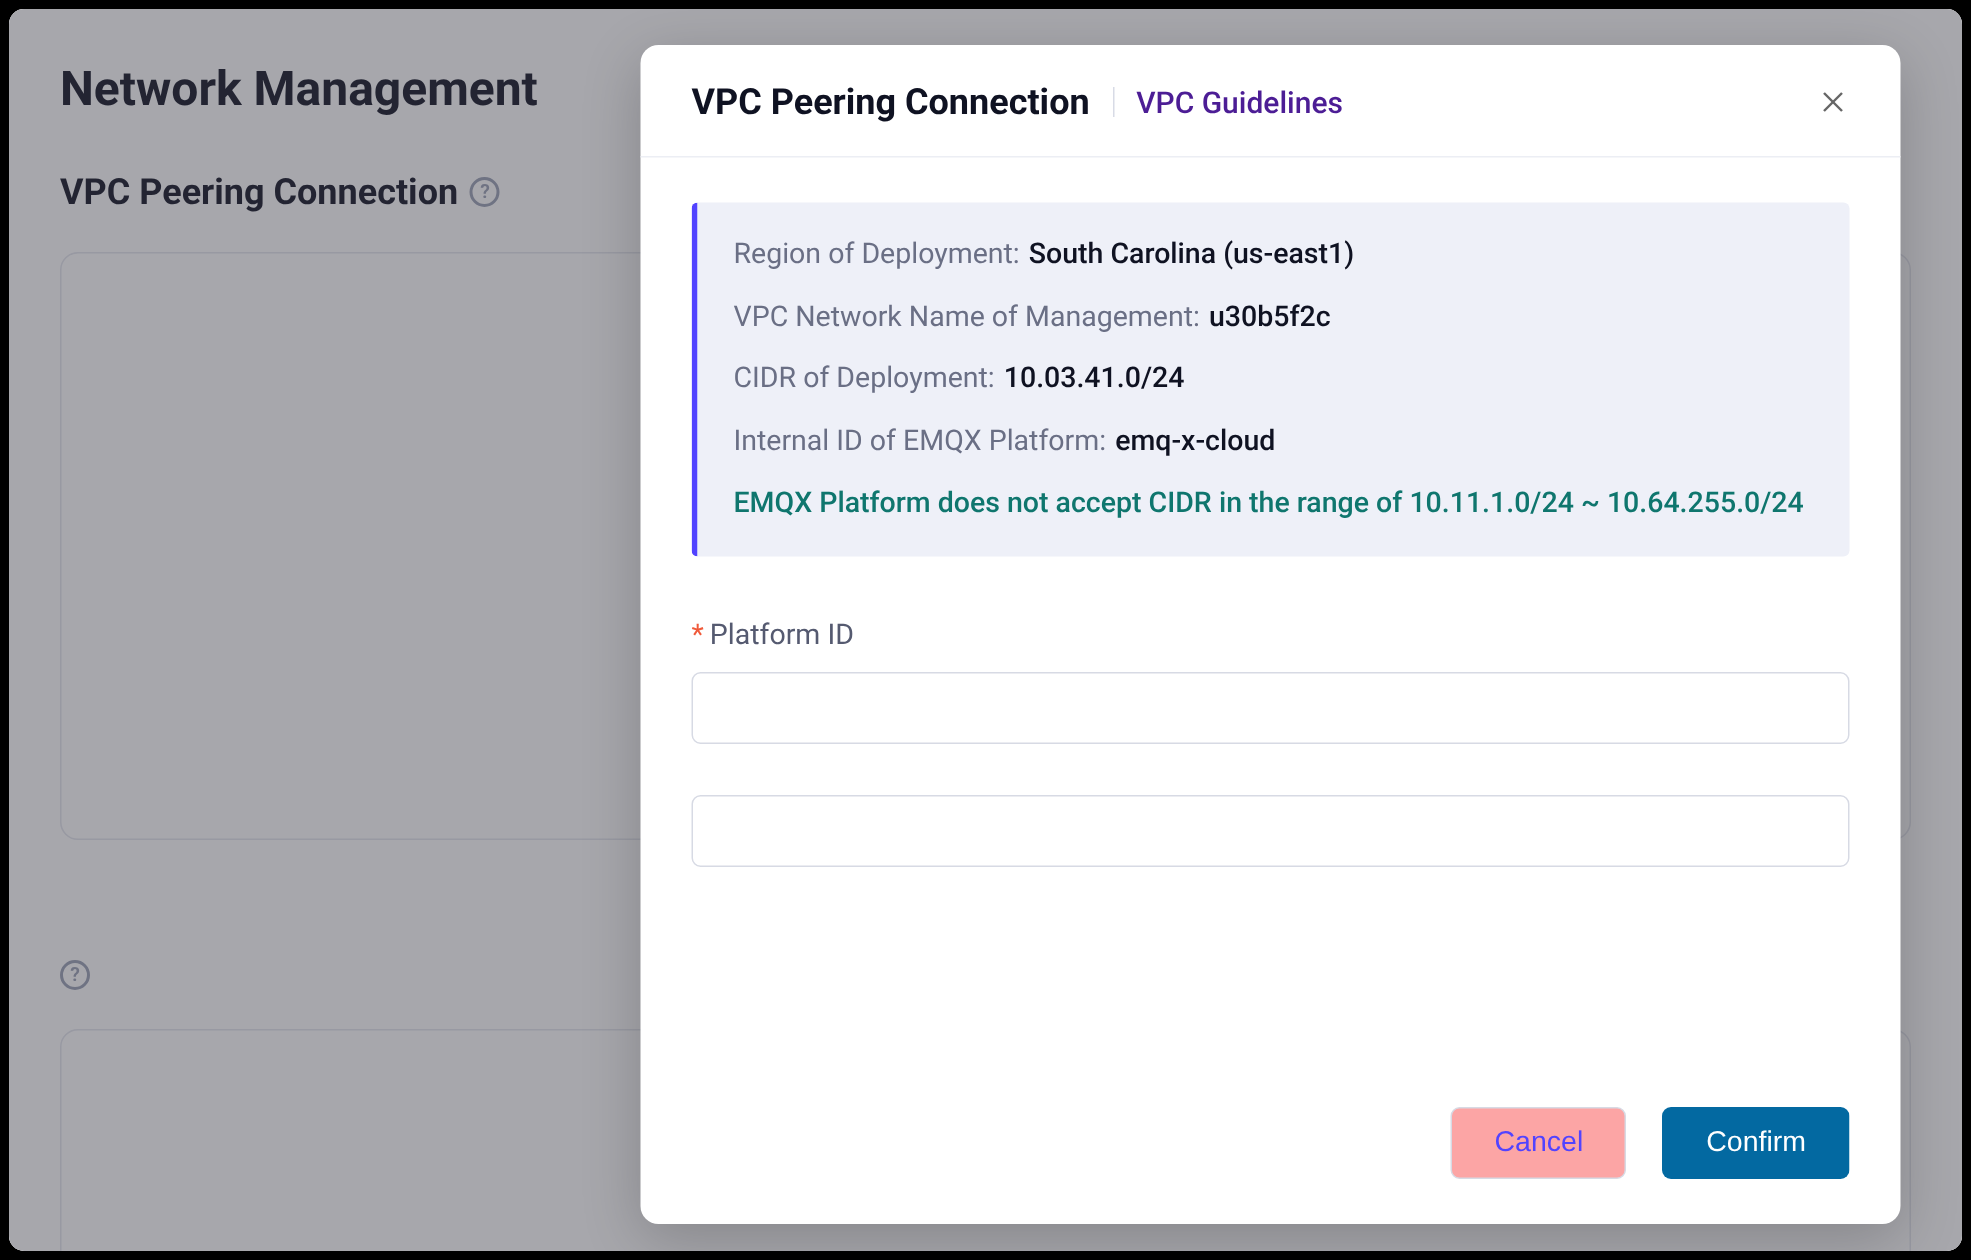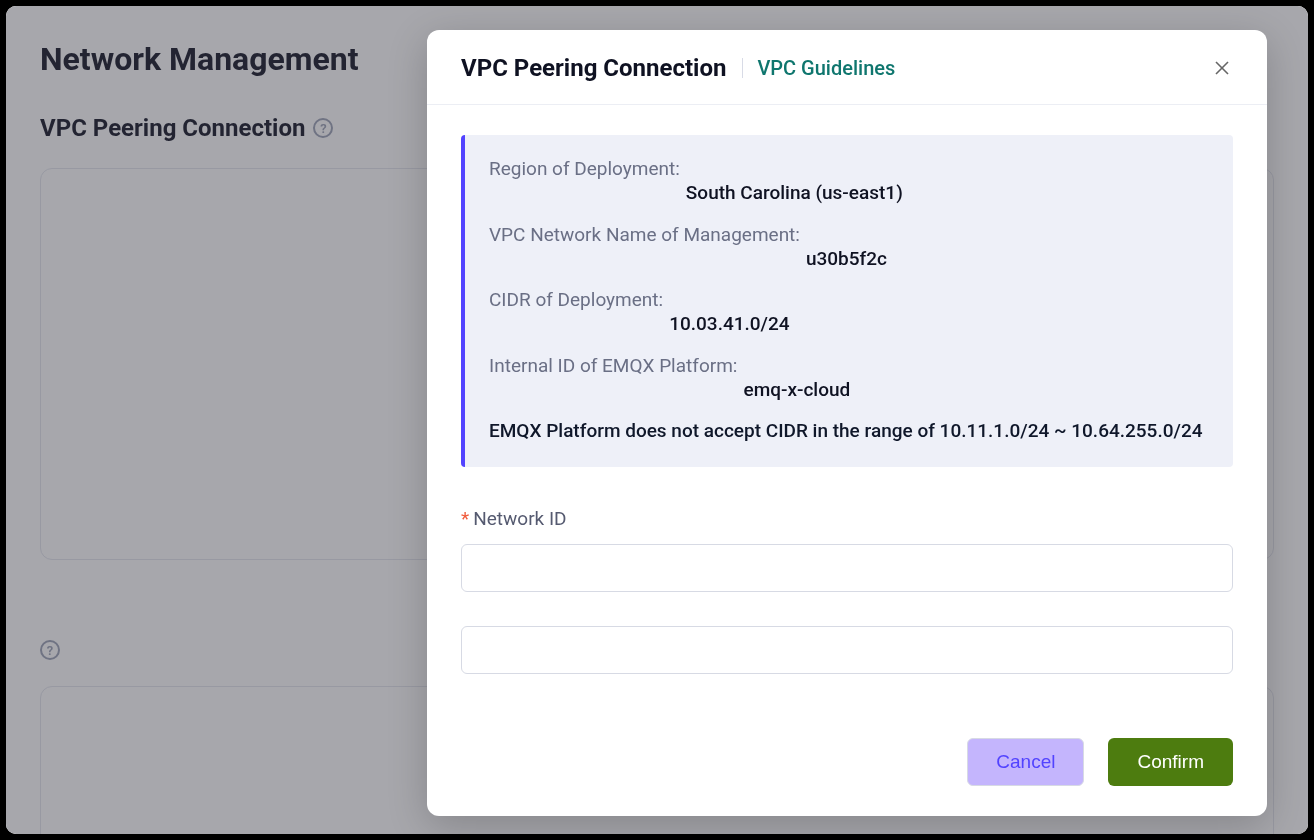--- a/index.html
+++ b/index.html
@@ -88,21 +88,21 @@
     font-weight: 700;
     color: #0f1222;
   }
   .vline {
     width: 1px;
     height: 20px;
     background: #d8dbe6;
     margin: 0 14px 0 16px;
   }
   .guidelines-link {
-    color: #0f766e;
+    color: #4c1d95;
     font-size: 20px;
     font-weight: 500;
     text-decoration: none;
   }
   .close-btn {
     margin-left: auto;
     width: 22px; height: 22px;
     cursor: pointer;
     color: #666;
     display: flex;
@@ -126,22 +126,22 @@
   .info-row {
     display: flex;
     flex-wrap: wrap;
     gap: 6px;
     font-size: 19px;
     line-height: 1.45;
     margin-bottom: 14px;
   }
   .info-row:last-child { margin-bottom: 0; }
   .info-label { color: #6a6f85; }
-  .info-value { color: #0f1222; font-weight: 500; margin-top: 24px; }
-  .info-note { color: #0f172a; font-weight: 500; }
+  .info-value { color: #0f1222; font-weight: 500; }
+  .info-note { color: #0f766e; font-weight: 500; }
   .form-group { margin-bottom: 34px; }
   .form-label {
     font-size: 19px;
     color: #555a70;
     margin-bottom: 14px;
     display: block;
   }
   .req { color: #f05a3a; margin-right: 4px; }
   .text-input {
     width: 100%;
@@ -165,26 +165,26 @@
     border-radius: 6px;
     font-size: 19px;
     font-weight: 500;
     cursor: pointer;
     display: inline-flex;
     align-items: center;
     justify-content: center;
     border: 1px solid transparent;
   }
   .btn-secondary {
-    background: #c4b5fd;
+    background: #fca5a5;
     color: #5243ff;
     border-color: #d7dae4;
   }
   .btn-primary {
-    background: #4d7c0f;
+    background: #0369a1;
     color: #fff;
   }
 </style>
 </head>
 <body>
 
 <div class="app-frame">
   <div class="backdrop">
     <h1 class="page-title">Network Management</h1>
 
@@ -233,21 +233,21 @@
           <span class="info-label">Internal ID of EMQX Platform:</span>
           <span class="info-value">emq-x-cloud</span>
         </div>
         <div class="info-row">
           <span class="info-note">EMQX Platform does not accept CIDR in the range of 10.11.1.0/24 ~ 10.64.255.0/24</span>
         </div>
       </div>
 
       <div class="form-group">
         <label class="form-label">
-          <span class="req">*</span><span>Network ID</span>
+          <span class="req">*</span><span>Platform ID</span>
         </label>
         <input type="text" class="text-input" value="" style="">
       </div>
 
       <div class="form-group">
         <input type="text" class="text-input" value="" style="">
       </div>
     </div>
 
     <div class="modal-footer">

